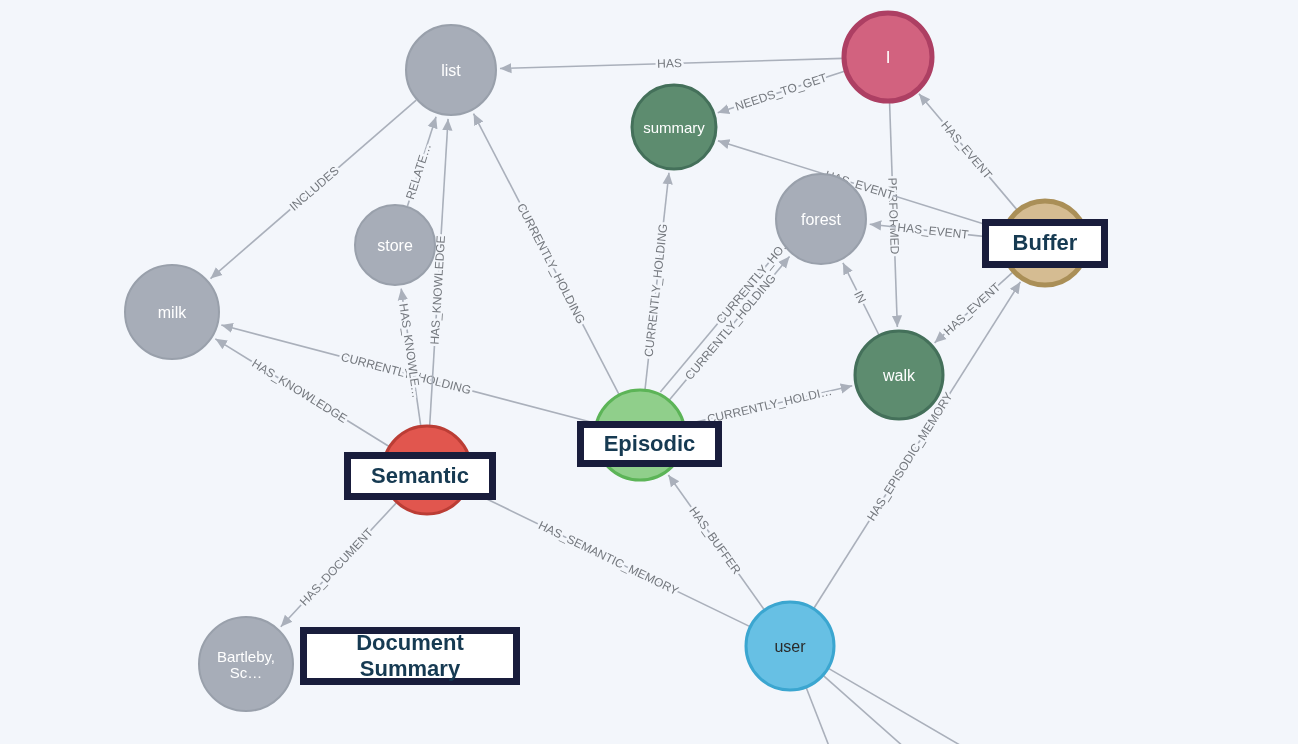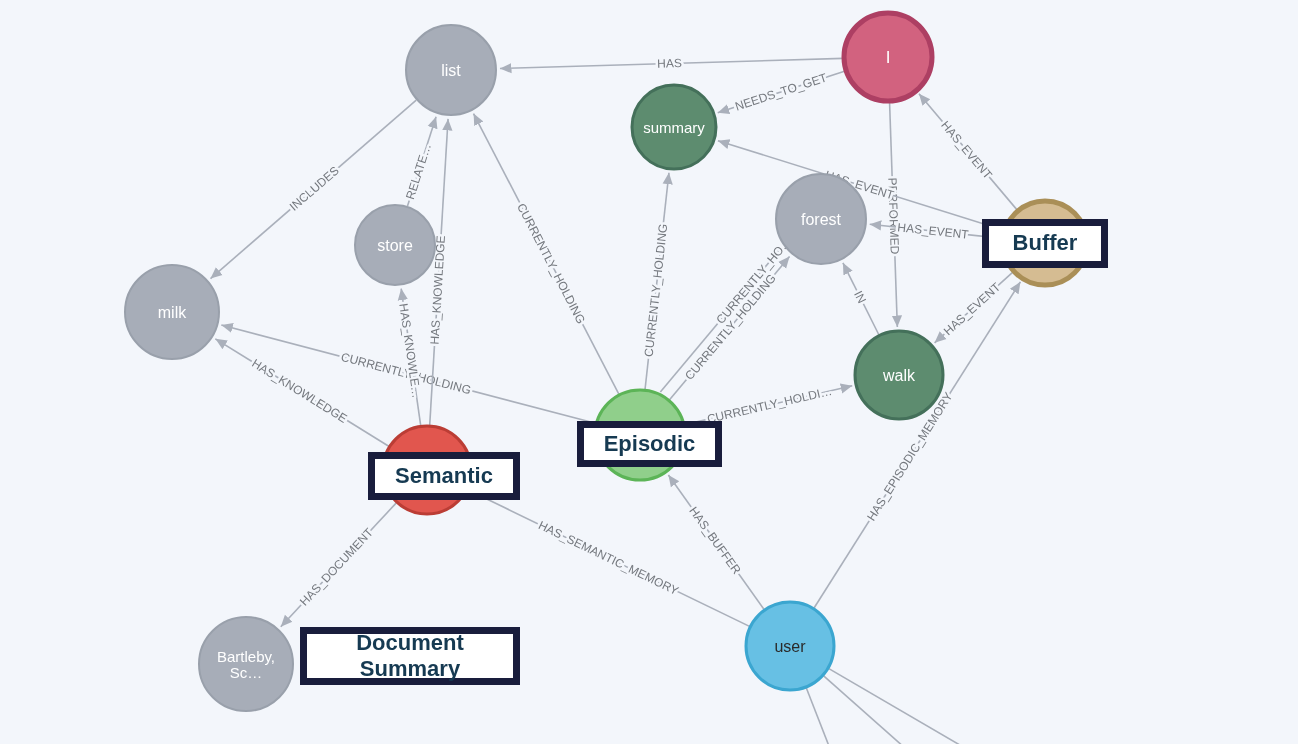--- a/index.html
+++ b/index.html
@@ -180,21 +180,21 @@
         </g>
       </g>
     </svg>
   <div class="annotations">
       <div class="annotation" style="left: 982px; top: 219px; width: 126px; height: 49px;">
         <div>Buffer</div>
       </div>
       <div class="annotation" style="left: 577px; top: 421px; width: 145px; height: 46px;">
         <div>Episodic</div>
       </div>
-      <div class="annotation" style="left: 368px; top: 452px; width: 152px; height: 48px;">
+      <div class="annotation" style="left: 344px; top: 452px; width: 152px; height: 48px;">
         <div>Semantic</div>
       </div>
       <div class="annotation" style="left: 300px; top: 627px; width: 220px; height: 58px;">
         <div>Document</div>
         <div>Summary</div>
       </div>
     </div>
 </div>
 
 </body></html>

